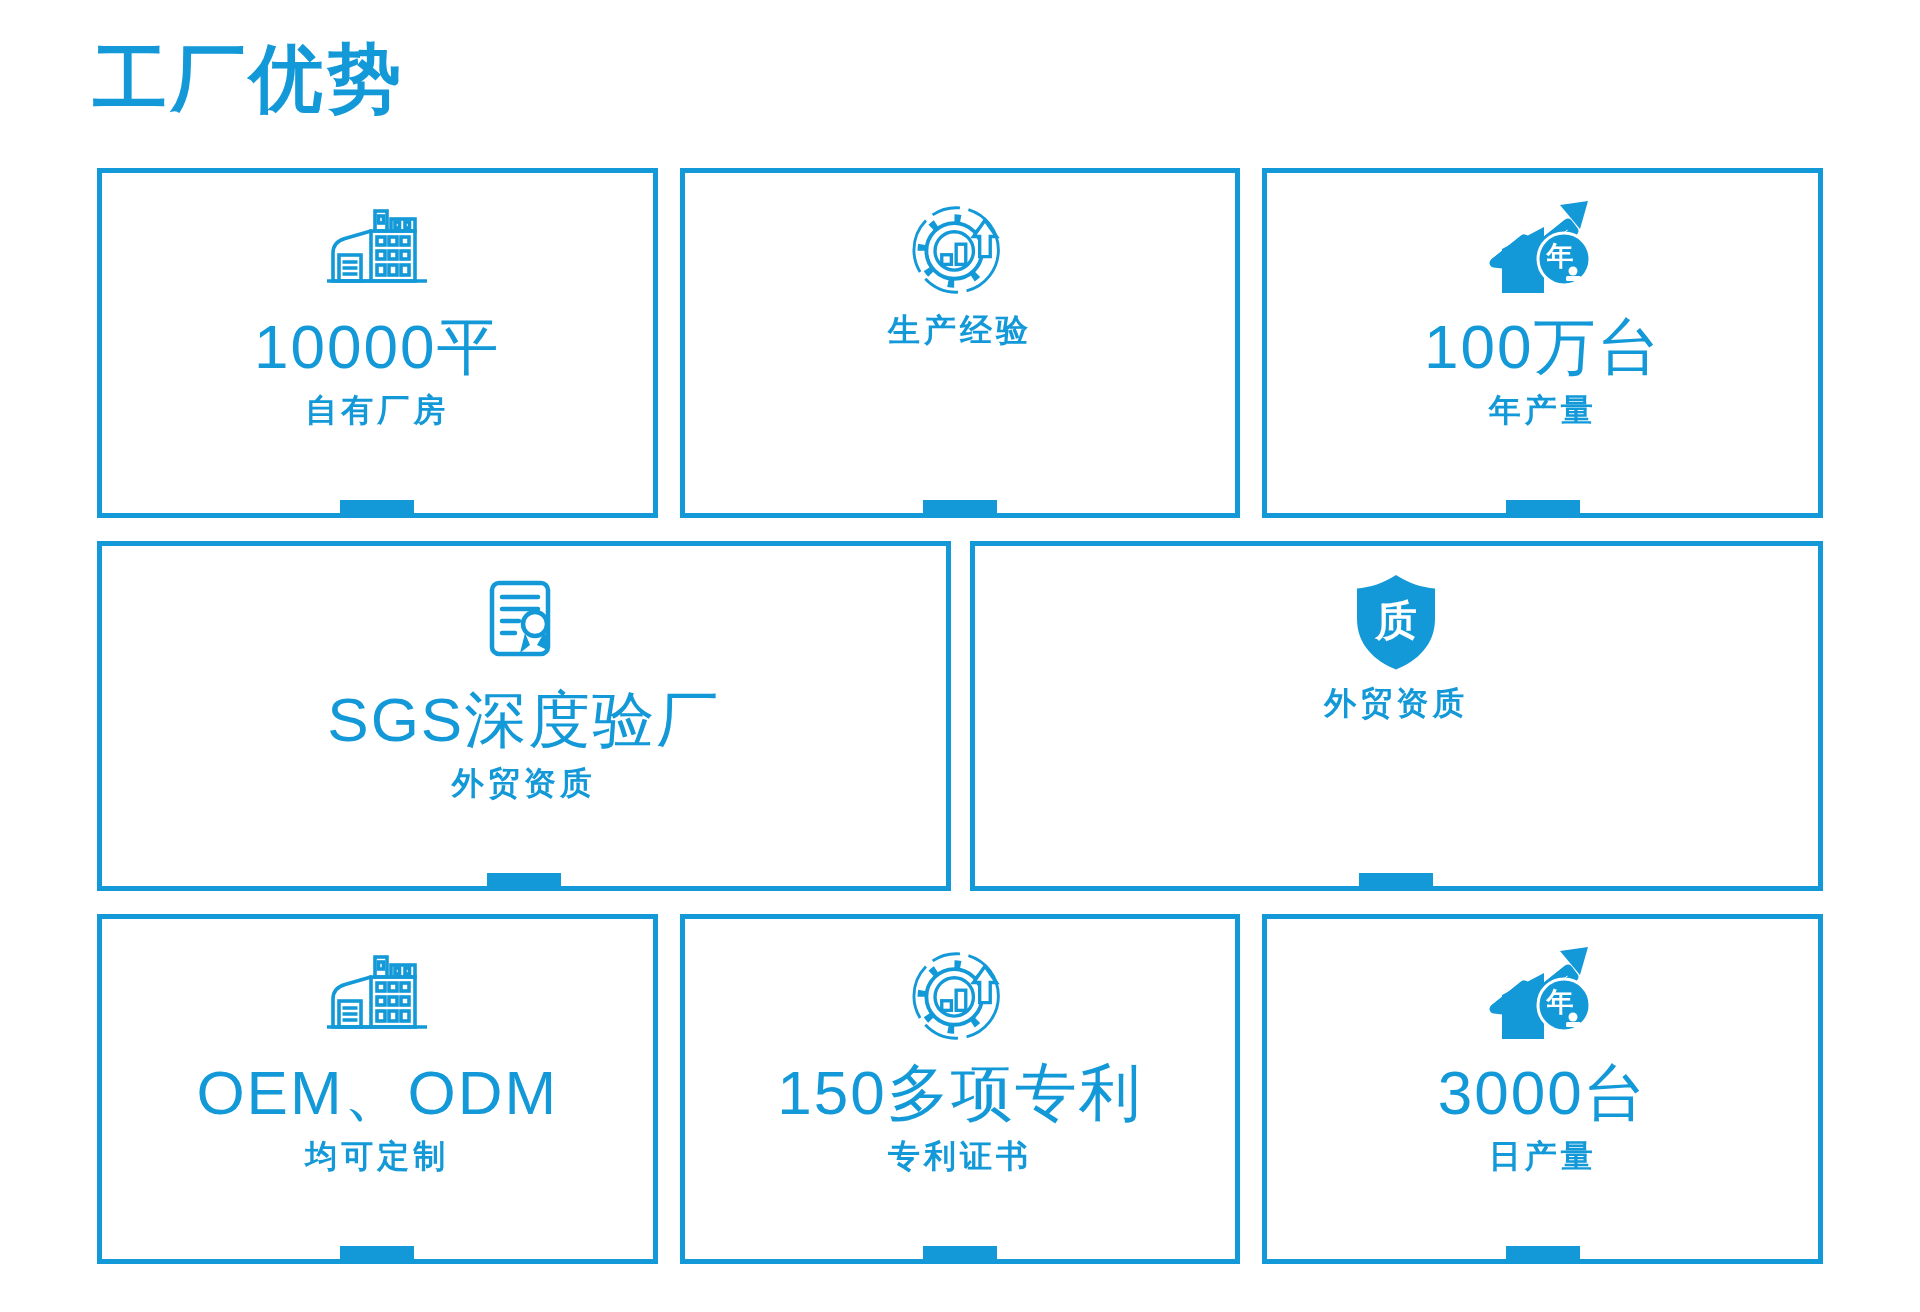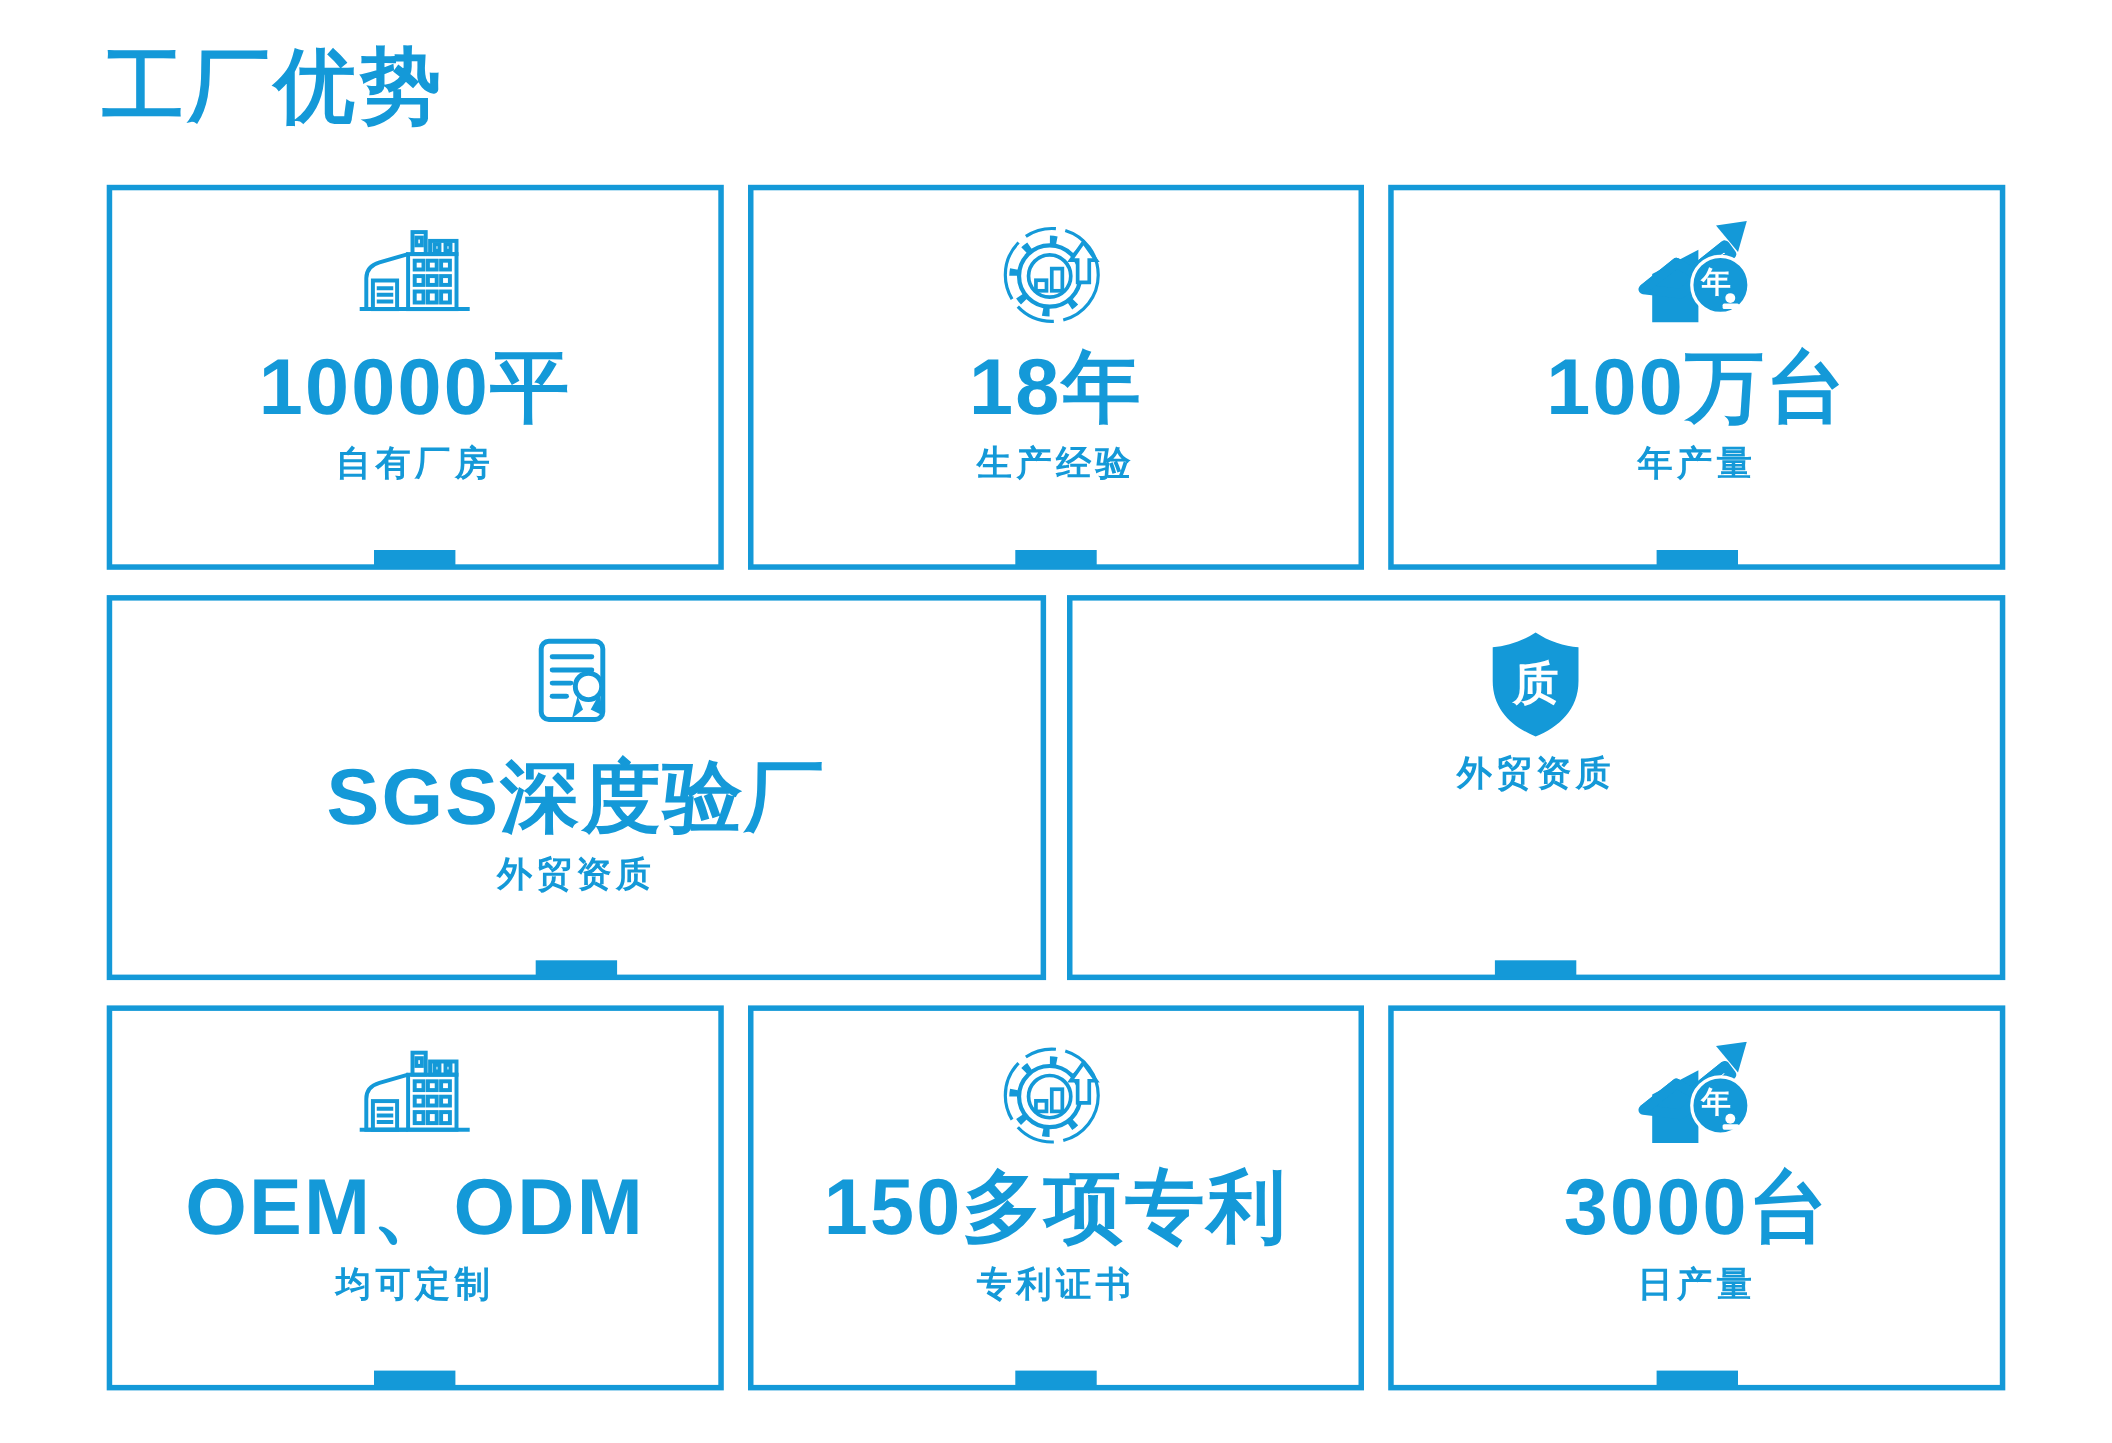--- a/index.html
+++ b/index.html
@@ -43,22 +43,22 @@
   .icon-box {
     height: 104px;
     display: flex;
     align-items: center;
     justify-content: center;
     color: #1499d8;
   }
   .icon { display: block; }
   .stat-value {
     color: #1499d8;
-    font-size: 72px;
-    font-weight: 700;
+    font-size: 62px;
+    font-weight: 400;
     letter-spacing: 2px;
     line-height: 1.1;
     margin-top: 12px;
     white-space: nowrap;
   }
   .stat-label {
     color: #1499d8;
     font-size: 32px;
     font-weight: 700;
     letter-spacing: 4px;
@@ -169,21 +169,20 @@
         <div class="stat-label">自有厂房</div>
         <div class="card-tab"></div>
       </div>
 
       <div class="card">
         <div class="icon-box">
           <svg class="icon" width="100" height="96">
               <use href="#gear-chart-icon"></use>
             </svg>
         </div>
-        <div class="stat-value">18年</div>
         <div class="stat-label">生产经验</div>
         <div class="card-tab"></div>
       </div>
 
       <div class="card">
         <div class="icon-box">
           <svg class="icon" width="110" height="96">
               <use href="#growth-chart-icon"></use>
             </svg>
         </div>

